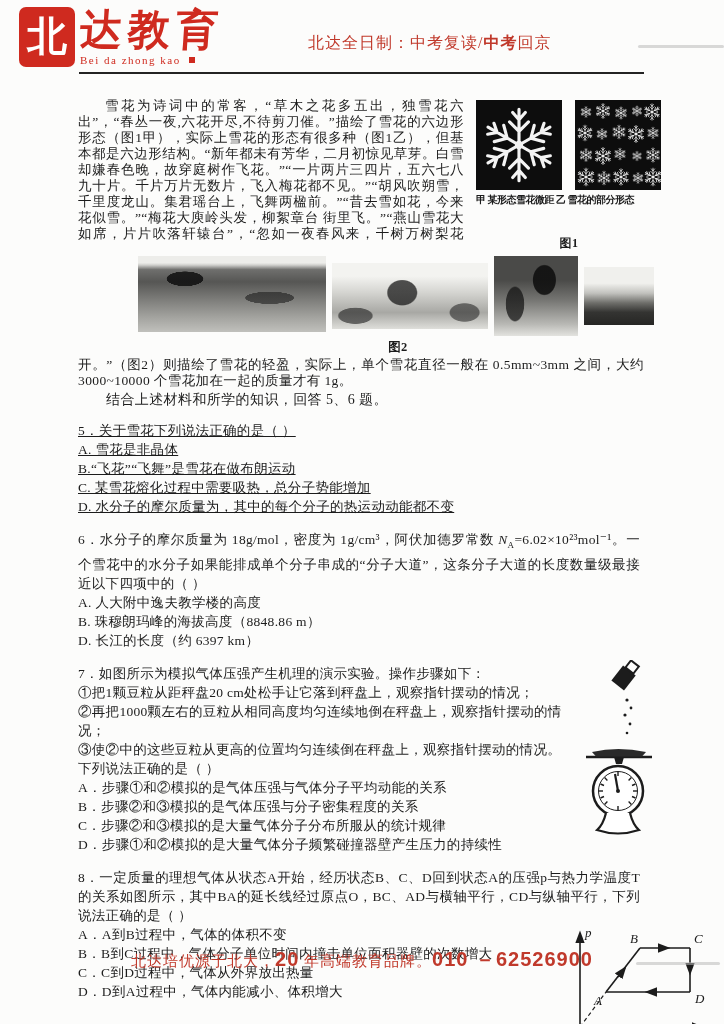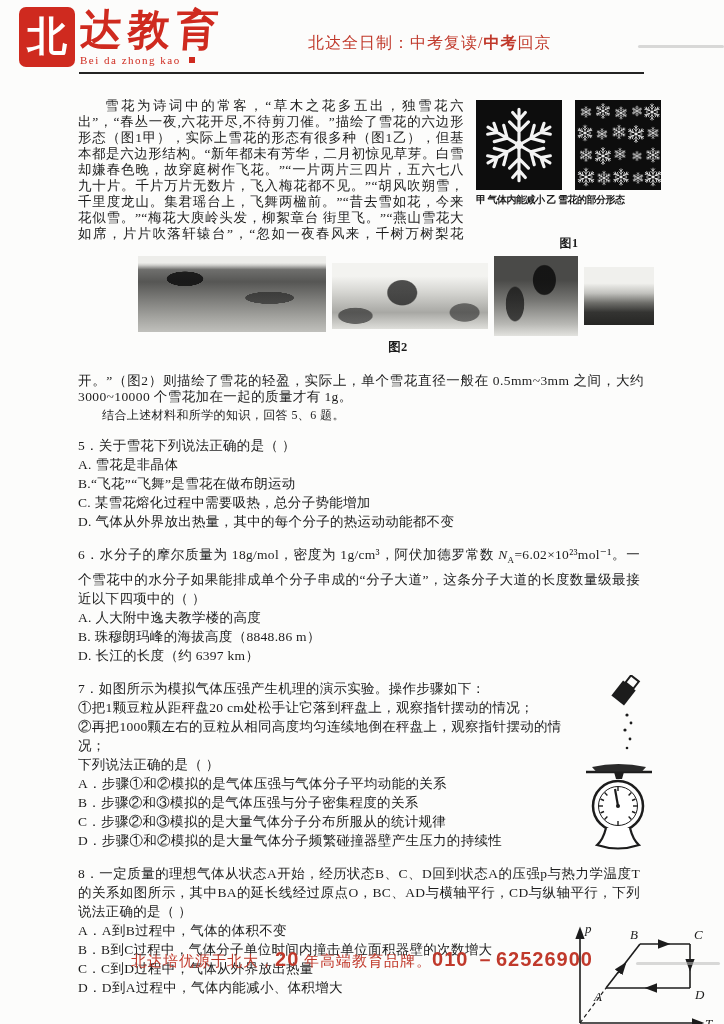--- a/index.html
+++ b/index.html
@@ -37,21 +37,21 @@
   
   .intro {
     margin:12px 80px 0 78px; font-size:13.5px; line-height:16px;
     text-align:justify; text-indent:2em; letter-spacing:.4px;
   }
   .fig1 { float:right; width:186px; margin:2px -18px 2px 12px; text-indent:0; }
   .fig1-imgs { display:flex; gap:13px; }
   .snow-box { width:86px; height:90px; background:#0d0d0d; overflow:hidden; }
   .fig1-caption { font-size:10px; white-space:nowrap; margin-top:2px; letter-spacing:-.5px; font-weight:bold; }
   .fig1-num { text-align:center; font-size:12px; font-weight:bold; line-height:14px;margin-top:28px; }
-  .fig2 { float:right; clear:right; width:520px; margin:4px -14px 18px 10px; text-indent:0; }
+  .fig2 { float:right; clear:right; width:520px; margin:4px -14px 2px 10px; text-indent:0; }
   .photos { display:flex; align-items:center; gap:6px; }
   .photo { flex:none; }
   .photo1 { width:188px; height:76px; align-self:flex-start;
     background:
       radial-gradient(ellipse 30px 12px at 25% 30%, rgba(10,10,10,.8) 0 60%, transparent 62%),
       radial-gradient(ellipse 40px 10px at 70% 55%, rgba(20,20,20,.55) 0 60%, transparent 62%),
       linear-gradient(180deg,#ededea 0 9%,#cfcfcc 12%,#6f6f6d 18%,#565654 34%,#7e7e7b 58%,#a2a29e 80%,#c0c0bc 100%); }
   .photo2 { width:156px; height:66px;
     background:
       radial-gradient(ellipse 26px 22px at 45% 45%, rgba(25,25,25,.75) 0 55%, transparent 60%),
@@ -60,21 +60,21 @@
       linear-gradient(180deg,#f3f3f0 0 20%,#d4d4d0 45%,#a8a8a4 75%,#dededa 100%); }
   .photo3 { width:84px; height:80px; align-self:flex-start;
     background:
       radial-gradient(ellipse 20px 26px at 60% 30%, rgba(12,12,12,.85) 0 55%, transparent 60%),
       radial-gradient(ellipse 16px 30px at 25% 60%, rgba(15,15,15,.7) 0 55%, transparent 60%),
       linear-gradient(180deg,#4a4a48 0 30%,#757572 55%,#b8b8b4 85%,#e3e3df 100%); }
   .photo4 { width:70px; height:58px;
     background:
       linear-gradient(180deg,#f0f0ed 0 28%,#c2c2be 45%,#6e6e6a 62%,#343432 78%,#262624 100%); }
   .fig2-num { text-align:center; font-size:12.5px; font-weight:bold; margin-top:3px; }
-  .lead-in { margin:2px 80px 12px 78px; font-size:12px; line-height:17px; text-indent:2em; letter-spacing:.4px; }
+  .lead-in { margin:2px 80px 0 78px; font-size:14px; line-height:17px; text-indent:2em; letter-spacing:.4px; }
   
   .q { margin:9px 84px 0 78px; font-size:13.5px; line-height:19px; letter-spacing:.3px; }
   .q .stem { text-align:justify; }
   .q .opt { }
   sub.na { font-size:9px; }
   .ital { font-style:italic; font-family:"Liberation Serif",serif; }
   .scale-fig { float:right; width:92px; margin:-4px -24px 0 8px; }
   .graph-fig { float:right; width:150px; margin:-4px -74px 0 6px; }
   
   .footer {
@@ -146,46 +146,46 @@
             <use href="#flake" transform="translate(62,56) scale(0.14)"></use>
             <use href="#flake" transform="translate(78,55) scale(0.21)"></use>
             <use href="#flake" transform="translate(11,77) scale(0.26)"></use>
             <use href="#flake" transform="translate(29,78) scale(0.20)"></use>
             <use href="#flake" transform="translate(46,77) scale(0.24)"></use>
             <use href="#flake" transform="translate(63,78) scale(0.16)"></use>
             <use href="#flake" transform="translate(78,77) scale(0.26)"></use>
           </svg>
         </div>
       </div>
-      <div class="fig1-caption"><span>甲  气体内能减小</span>  <span>乙  雪花的部分形态</span></div>
+      <div class="fig1-caption"><span>甲  某形态雪花微距</span>  <span>乙  雪花的部分形态</span></div>
       <div class="fig1-num">图1</div>
     </div>
 
     <span>雪花为诗词中的常客，“草木之花多五出，独雪花六出”，“春丛一夜,六花开尽,不待剪刀催。”描绘了雪花的六边形形态（图1甲），实际上雪花的形态有很多种（图1乙），但基本都是六边形结构。“新年都未有芳华，二月初惊见草芽。白雪却嫌春色晚，故穿庭树作飞花。”“一片两片三四片，五六七八九十片。千片万片无数片，飞入梅花都不见。”“胡风吹朔雪，千里度龙山。集君瑶台上，飞舞两楹前。”“昔去雪如花，今来花似雪。”“梅花大庾岭头发，柳絮章台</span>
 
     <div class="fig2">
       <div class="photos">
         <div class="photo photo1"></div>
         <div class="photo photo2"></div>
         <div class="photo photo3"></div>
         <div class="photo photo4"></div>
       </div>
       <div class="fig2-num">图2</div>
     </div>
 
     <span>街里飞。”“燕山雪花大如席，片片吹落轩辕台”，“忽如一夜春风来，千树万树梨花开。”（图2）则描绘了雪花的轻盈，实际上，单个雪花直径一般在 0.5mm~3mm 之间，大约 3000~10000 个雪花加在一起的质量才有 1g。</span>
   </div>
   <div class="lead-in">结合上述材料和所学的知识，回答 5、6 题。</div>
 
-  <div class="q" style="margin-top:0;">
+  <div class="q" style="margin-top:13px;text-decoration:underline;">
     <div class="stem">5．关于雪花下列说法正确的是（    ）</div>
     <div class="opt">A. 雪花是非晶体</div>
     <div class="opt">B.“飞花”“飞舞”是雪花在做布朗运动</div>
     <div class="opt">C. 某雪花熔化过程中需要吸热，总分子势能增加</div>
-    <div class="opt">D. 气体从外界放出热量，其中的每个分子的热运动动能都不变</div>
+    <div class="opt">D. 水分子的摩尔质量为，其中的每个分子的热运动动能都不变</div>
   </div>
 
   <div class="q" style="margin-top:14px;">
     <div class="stem"><span>6．水分子的摩尔质量为 18g/mol，密度为 1g/cm³，阿伏加德罗常数 </span><span class="ital">N</span><sub class="na">A</sub><span>=6.02×10²³mol⁻¹。一个雪花中的水分子如果能排成单个分子串成的“分子大道”，这条分子大道的长度数量级最接近以下四项中的（    ）</span></div>
     <div class="opt">A. 人大附中逸夫教学楼的高度</div>
     <div class="opt">B. 珠穆朗玛峰的海拔高度（8848.86 m）</div>
     <div class="opt">D. 长江的长度（约 6397 km）</div>
   </div>
 
   <div class="q" style="margin-top:14px;">
@@ -220,20 +220,21 @@
             <line x1="32" y1="136.5" x2="28.5" y2="138"></line>
         </g>
         <line x1="46" y1="131" x2="43" y2="114" stroke="#1c1c1c" stroke-width="2.2"></line>
         <circle cx="46" cy="131" r="2" fill="#1c1c1c"></circle>
         <path d="M34 153 q-3 12 -9 17 q21 7 42 0 q-6 -5 -9 -17" fill="#fff" stroke="#1c1c1c" stroke-width="2.2"></path>
       </svg>
     </div>
     <div class="stem">7．如图所示为模拟气体压强产生机理的演示实验。操作步骤如下：</div>
     <div class="opt">①把1颗豆粒从距秤盘20 cm处松手让它落到秤盘上，观察指针摆动的情况；</div>
     <div class="opt">②再把1000颗左右的豆粒从相同高度均匀连续地倒在秤盘上，观察指针摆动的情况；</div>
+    <div class="opt">③使②中的这些豆粒从更高的位置均匀连续倒在秤盘上，观察指针摆动的情况。</div>
     <div class="opt">下列说法正确的是（    ）</div>
     <div class="opt">A．步骤①和②模拟的是气体压强与气体分子平均动能的关系</div>
     <div class="opt">B．步骤②和③模拟的是气体压强与分子密集程度的关系</div>
     <div class="opt">C．步骤②和③模拟的是大量气体分子分布所服从的统计规律</div>
     <div class="opt">D．步骤①和②模拟的是大量气体分子频繁碰撞器壁产生压力的持续性</div>
   </div>
 
   <div class="q" style="margin-top:14px;">
     <div class="stem">8．一定质量的理想气体从状态A开始，经历状态B、C、D回到状态A的压强p与热力学温度T的关系如图所示，其中BA的延长线经过原点O，BC、AD与横轴平行，CD与纵轴平行，下列说法正确的是（    ）</div>
     <div class="graph-fig">

